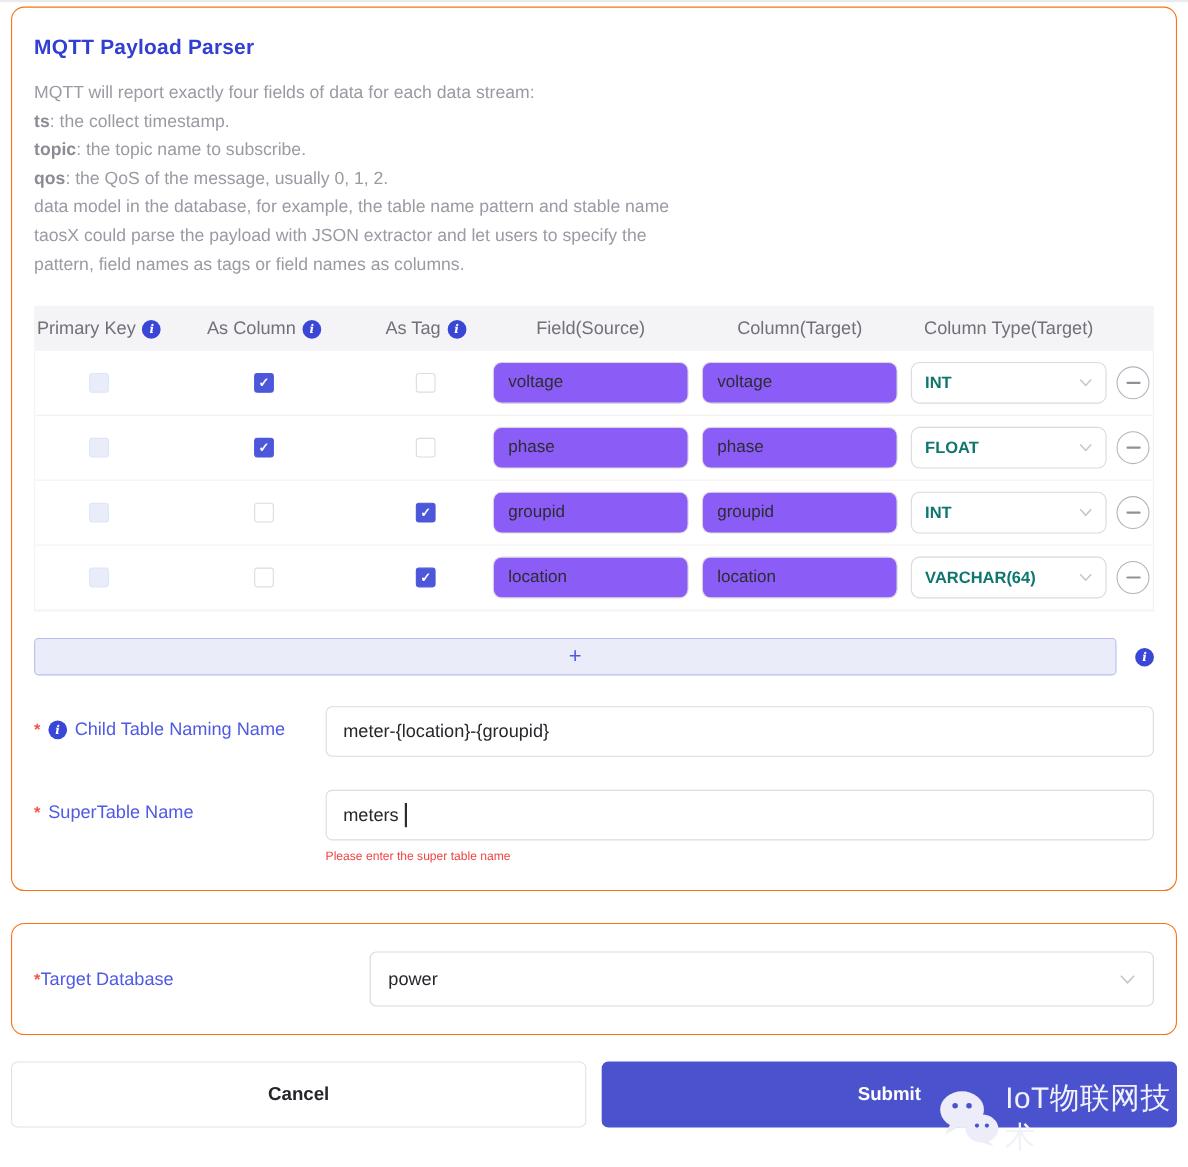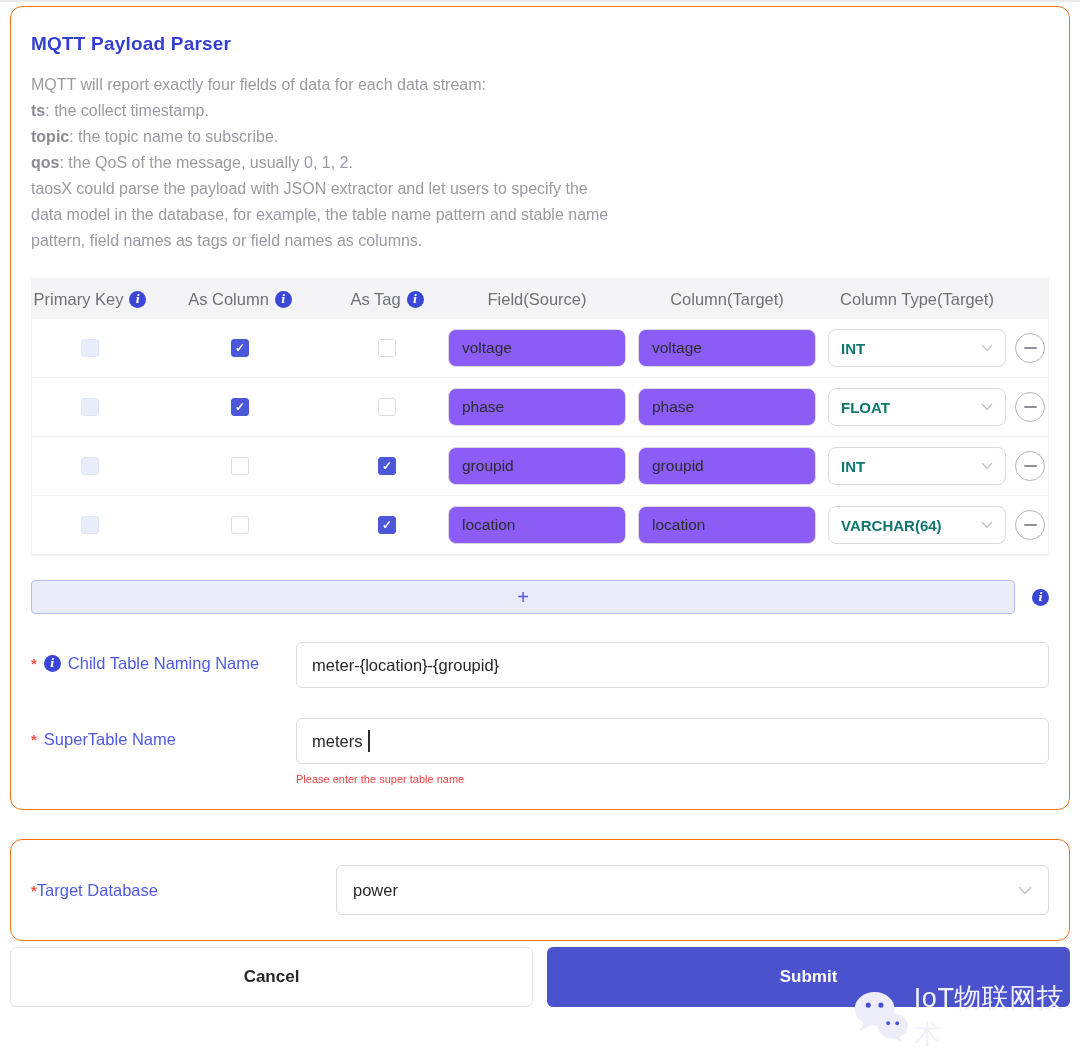--- a/index.html
+++ b/index.html
@@ -67,21 +67,21 @@
 
   
   .db-card { margin-top:29px; padding:25px 20px; }
   .db-row { display:flex; align-items:center; }
   .db-label { width:265px; flex:none; font-size:16.5px; color:#4f5ae4; }
   .big-select { flex:1; height:50px; border:1px solid #d9d9de; border-radius:6px; background:#fff;
     display:flex; align-items:center; justify-content:space-between; padding:0 16px; cursor:pointer;margin-left:40px; }
   .big-select-val { font-size:16.5px; color:#26262c; }
 
   
-  .footer { margin:6px 10px 0; display:flex; justify-content:space-between;align-items:flex-end; }
+  .footer { margin:24px 10px 0; display:flex; justify-content:space-between;align-items:flex-end; }
   .btn { height:60px; width:523px; border-radius:6px; font-size:17px; font-weight:bold;
     font-family:inherit; cursor:pointer; display:flex; align-items:center; justify-content:center; }
   .btn-cancel { background:#fff; border:1px solid #e3e3e7; color:#26262c; }
   .btn-submit { background:#4b52ce; border:none; color:#fff; }
 
   
   .watermark { position:absolute; left:852px; top:980px; display:flex; align-items:center; gap:4px;
     pointer-events:none; }
   .watermark-text { font-size:27px; color:#f0f1fa; letter-spacing:.5px; }
 </style>
@@ -91,22 +91,22 @@
 <div class="top-hairline"></div>
 
 <div class="card main-card">
   <div class="card-title">MQTT Payload Parser</div>
 
   <div class="desc">
       <div class="desc-line">MQTT will report exactly four fields of data for each data stream:</div>
       <div class="desc-line"><b>ts</b>: the collect timestamp.</div>
       <div class="desc-line"><b>topic</b>: the topic name to subscribe.</div>
       <div class="desc-line"><b>qos</b>: the QoS of the message, usually 0, 1, 2.</div>
+      <div class="desc-line">data model in the database, for example, the table name pattern and stable name</div>
       <div class="desc-line">taosX could parse the payload with JSON extractor and let users to specify the</div>
-      <div class="desc-line">data model in the database, for example, the table name pattern and stable name</div>
       <div class="desc-line">pattern, field names as tags or field names as columns.</div>
     </div>
 
   <div class="ptable">
     <div class="thead">
       <div class="hcell">
         <span>Primary Key</span>
         <span class="info-icon">i</span>
       </div>
       <div class="hcell">

